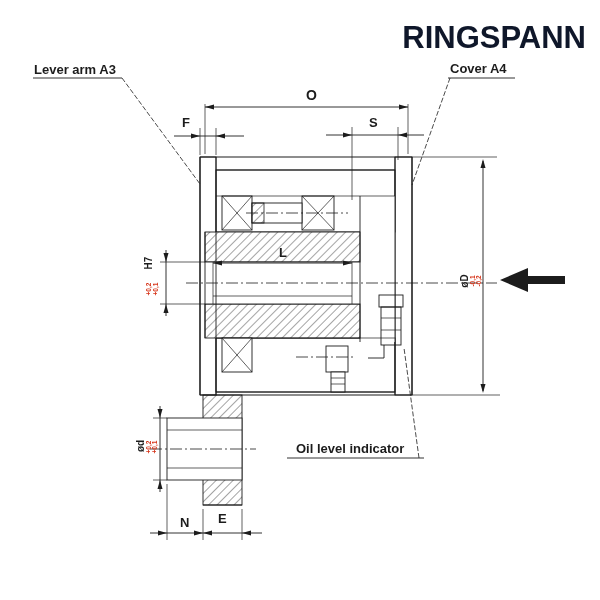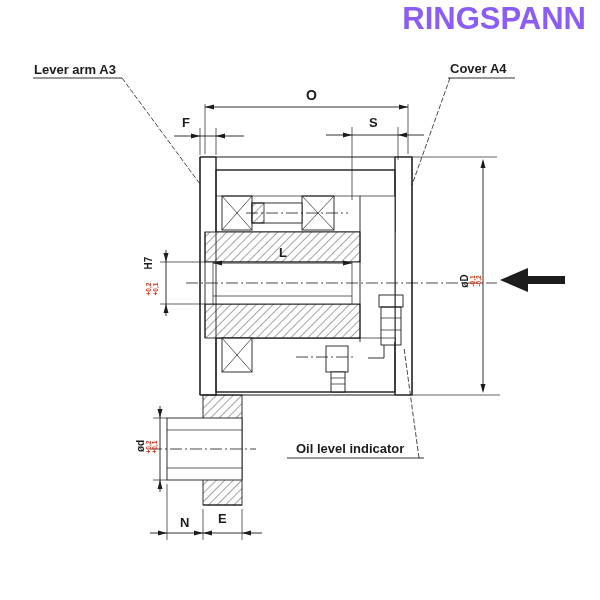--- a/index.html
+++ b/index.html
@@ -1,19 +1,19 @@
 <!DOCTYPE html>
 <html><head>
 <meta charset="utf-8">
 <style>
   html,body{margin:0;padding:0;background:#fff;}
   #stage{position:relative;width:600px;height:600px;background:#fff;overflow:hidden;
          font-family:"Liberation Sans",sans-serif;}
-  #logo{position:absolute;top:1px;right:14px;font-size:31px;font-weight:900;
-        letter-spacing:0px;color:#8b5cf6;font-family:"Liberation Sans",sans-serif;}
+  #logo{position:absolute;top:20px;right:14px;font-size:31px;font-weight:900;
+        letter-spacing:0px;color:#0f172a;font-family:"Liberation Sans",sans-serif;}
   svg{position:absolute;left:0;top:0;}
   .ln{stroke:#1c1c1c;stroke-width:1.2;fill:none;}
   .ln2{stroke:#1c1c1c;stroke-width:0.9;fill:none;}
   .thin{stroke:#1c1c1c;stroke-width:0.7;fill:none;}
   .cl{stroke:#1c1c1c;stroke-width:0.8;fill:none;stroke-dasharray:12 3 2 3;}
   .dash{stroke:#1c1c1c;stroke-width:0.8;fill:none;stroke-dasharray:5 2;}
   .arr{fill:#1c1c1c;stroke:none;}
   .dim{font:bold 13px "Liberation Sans",sans-serif;fill:#1c1c1c;}
   .dimbig{font:bold 14px "Liberation Sans",sans-serif;fill:#1c1c1c;}
   .fit{font:bold 10px "Liberation Sans",sans-serif;fill:#1c1c1c;}

